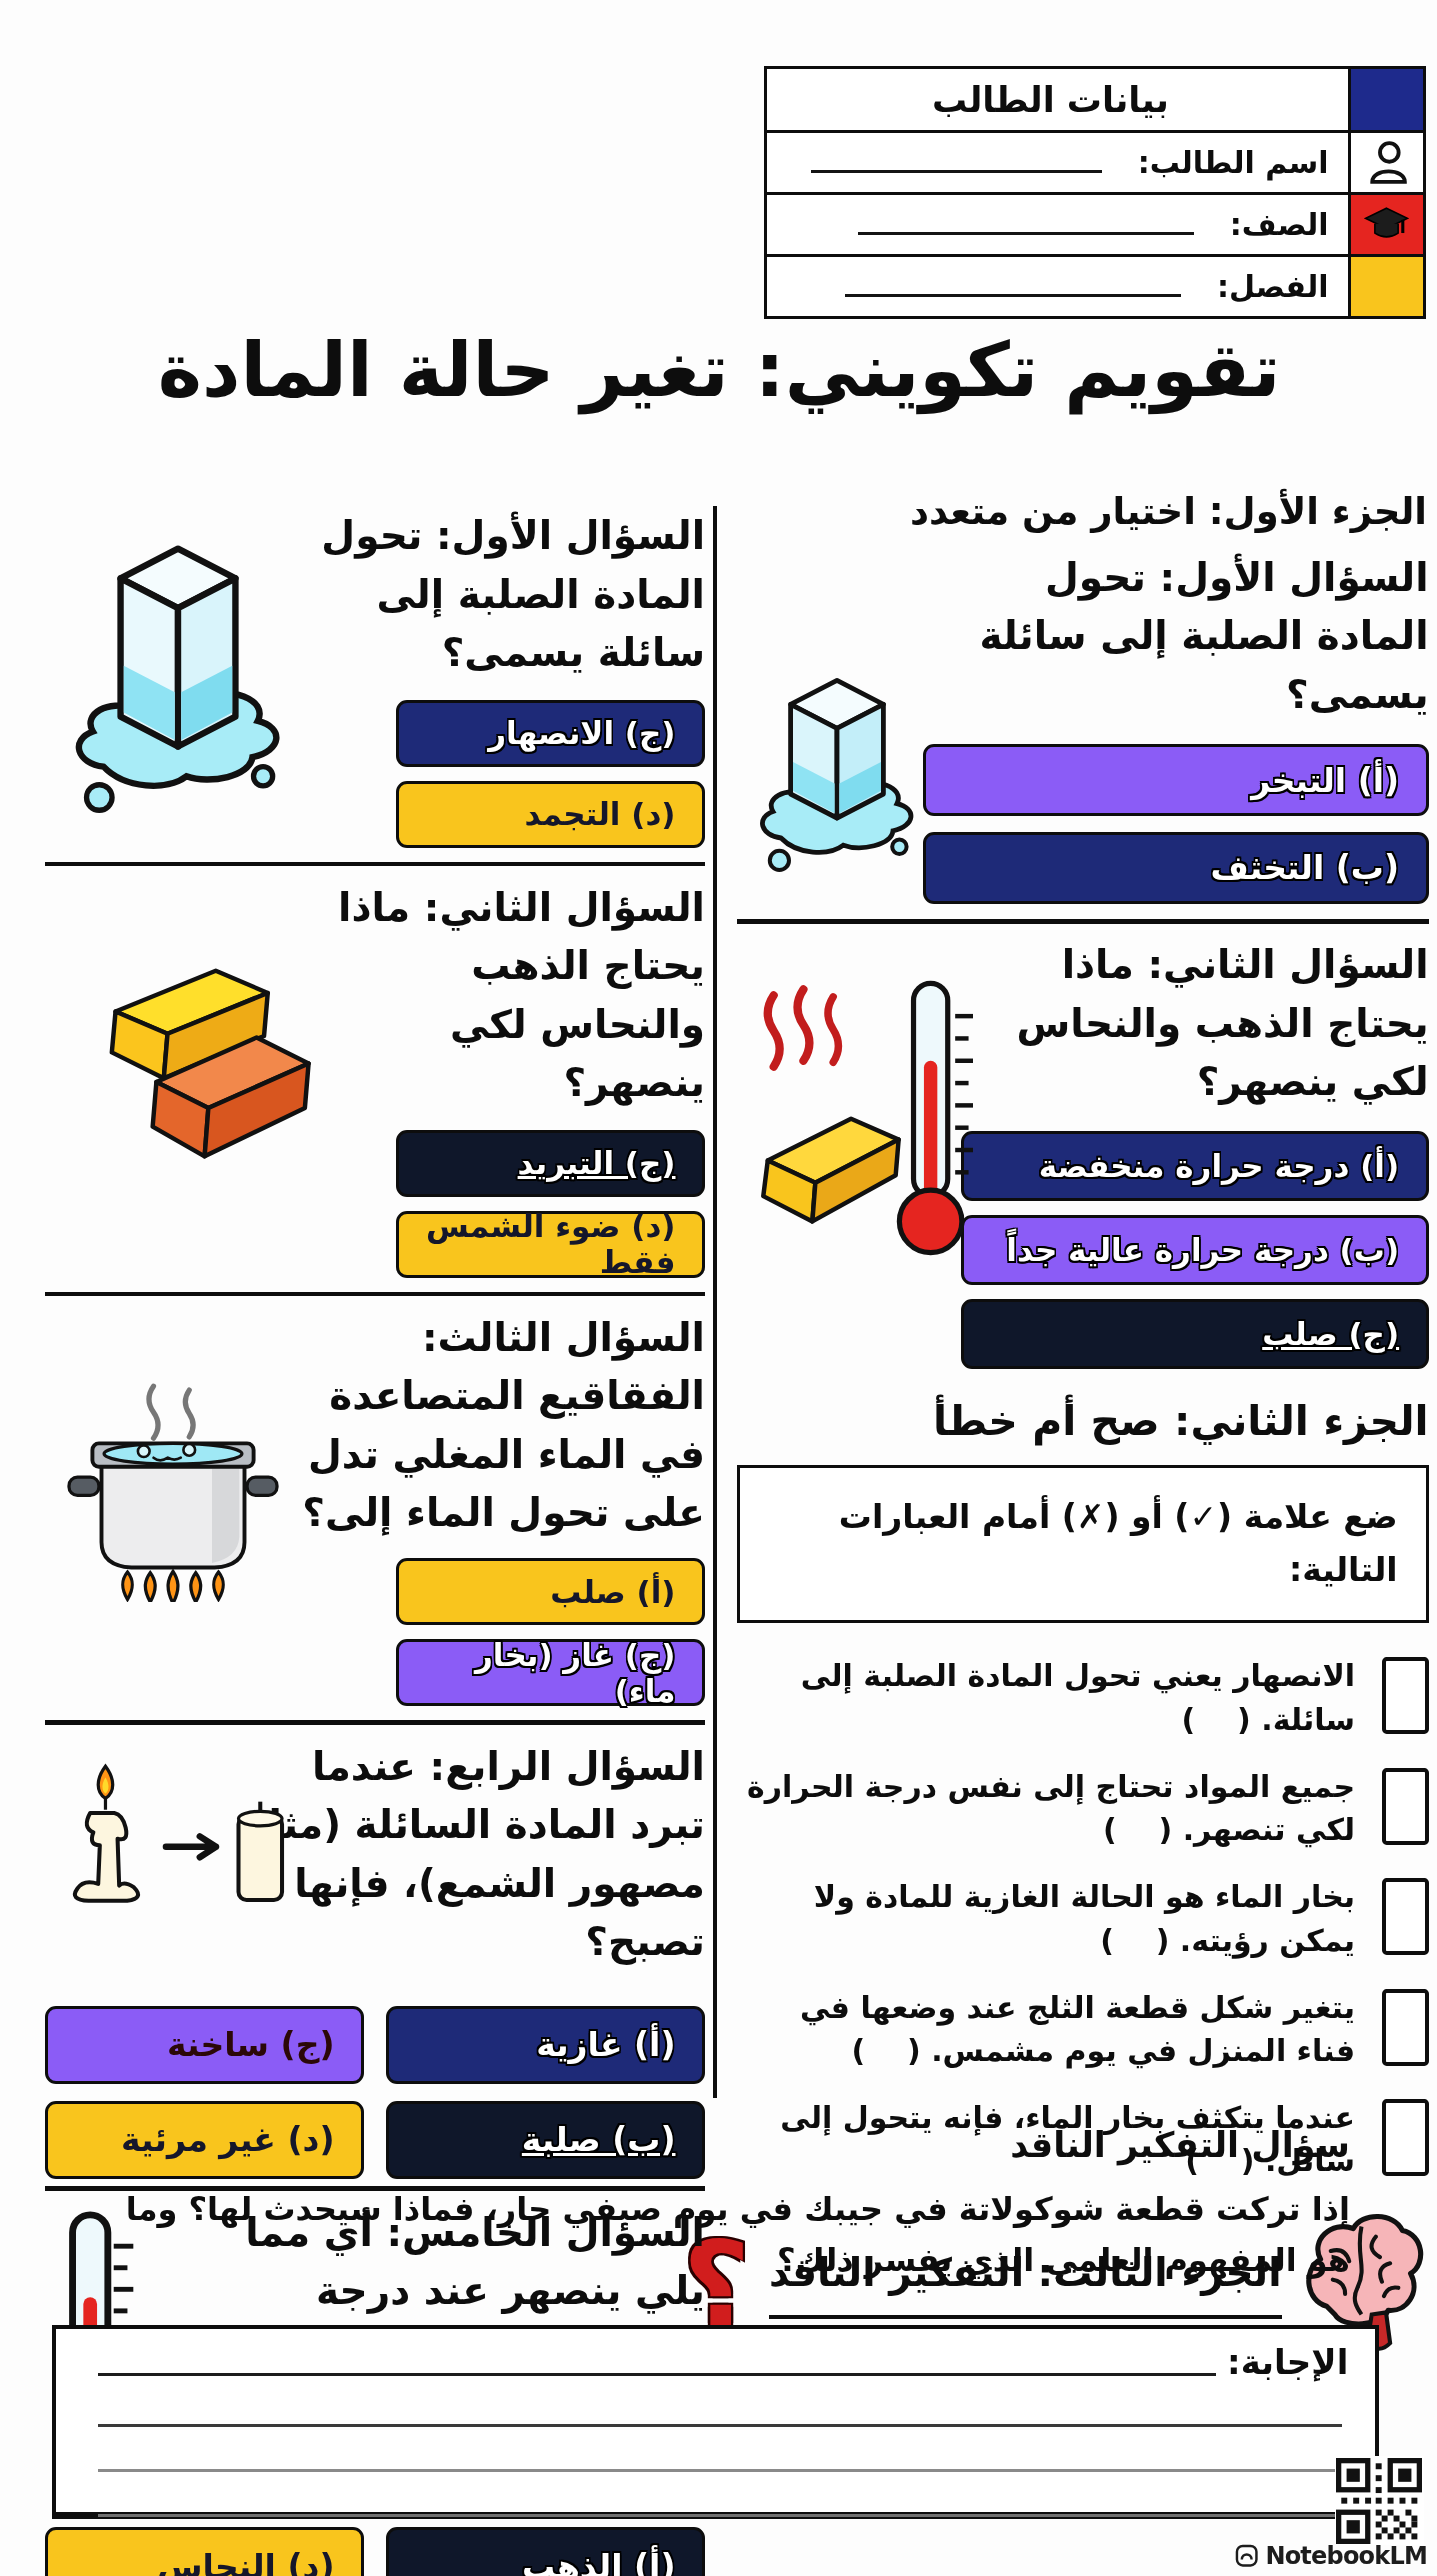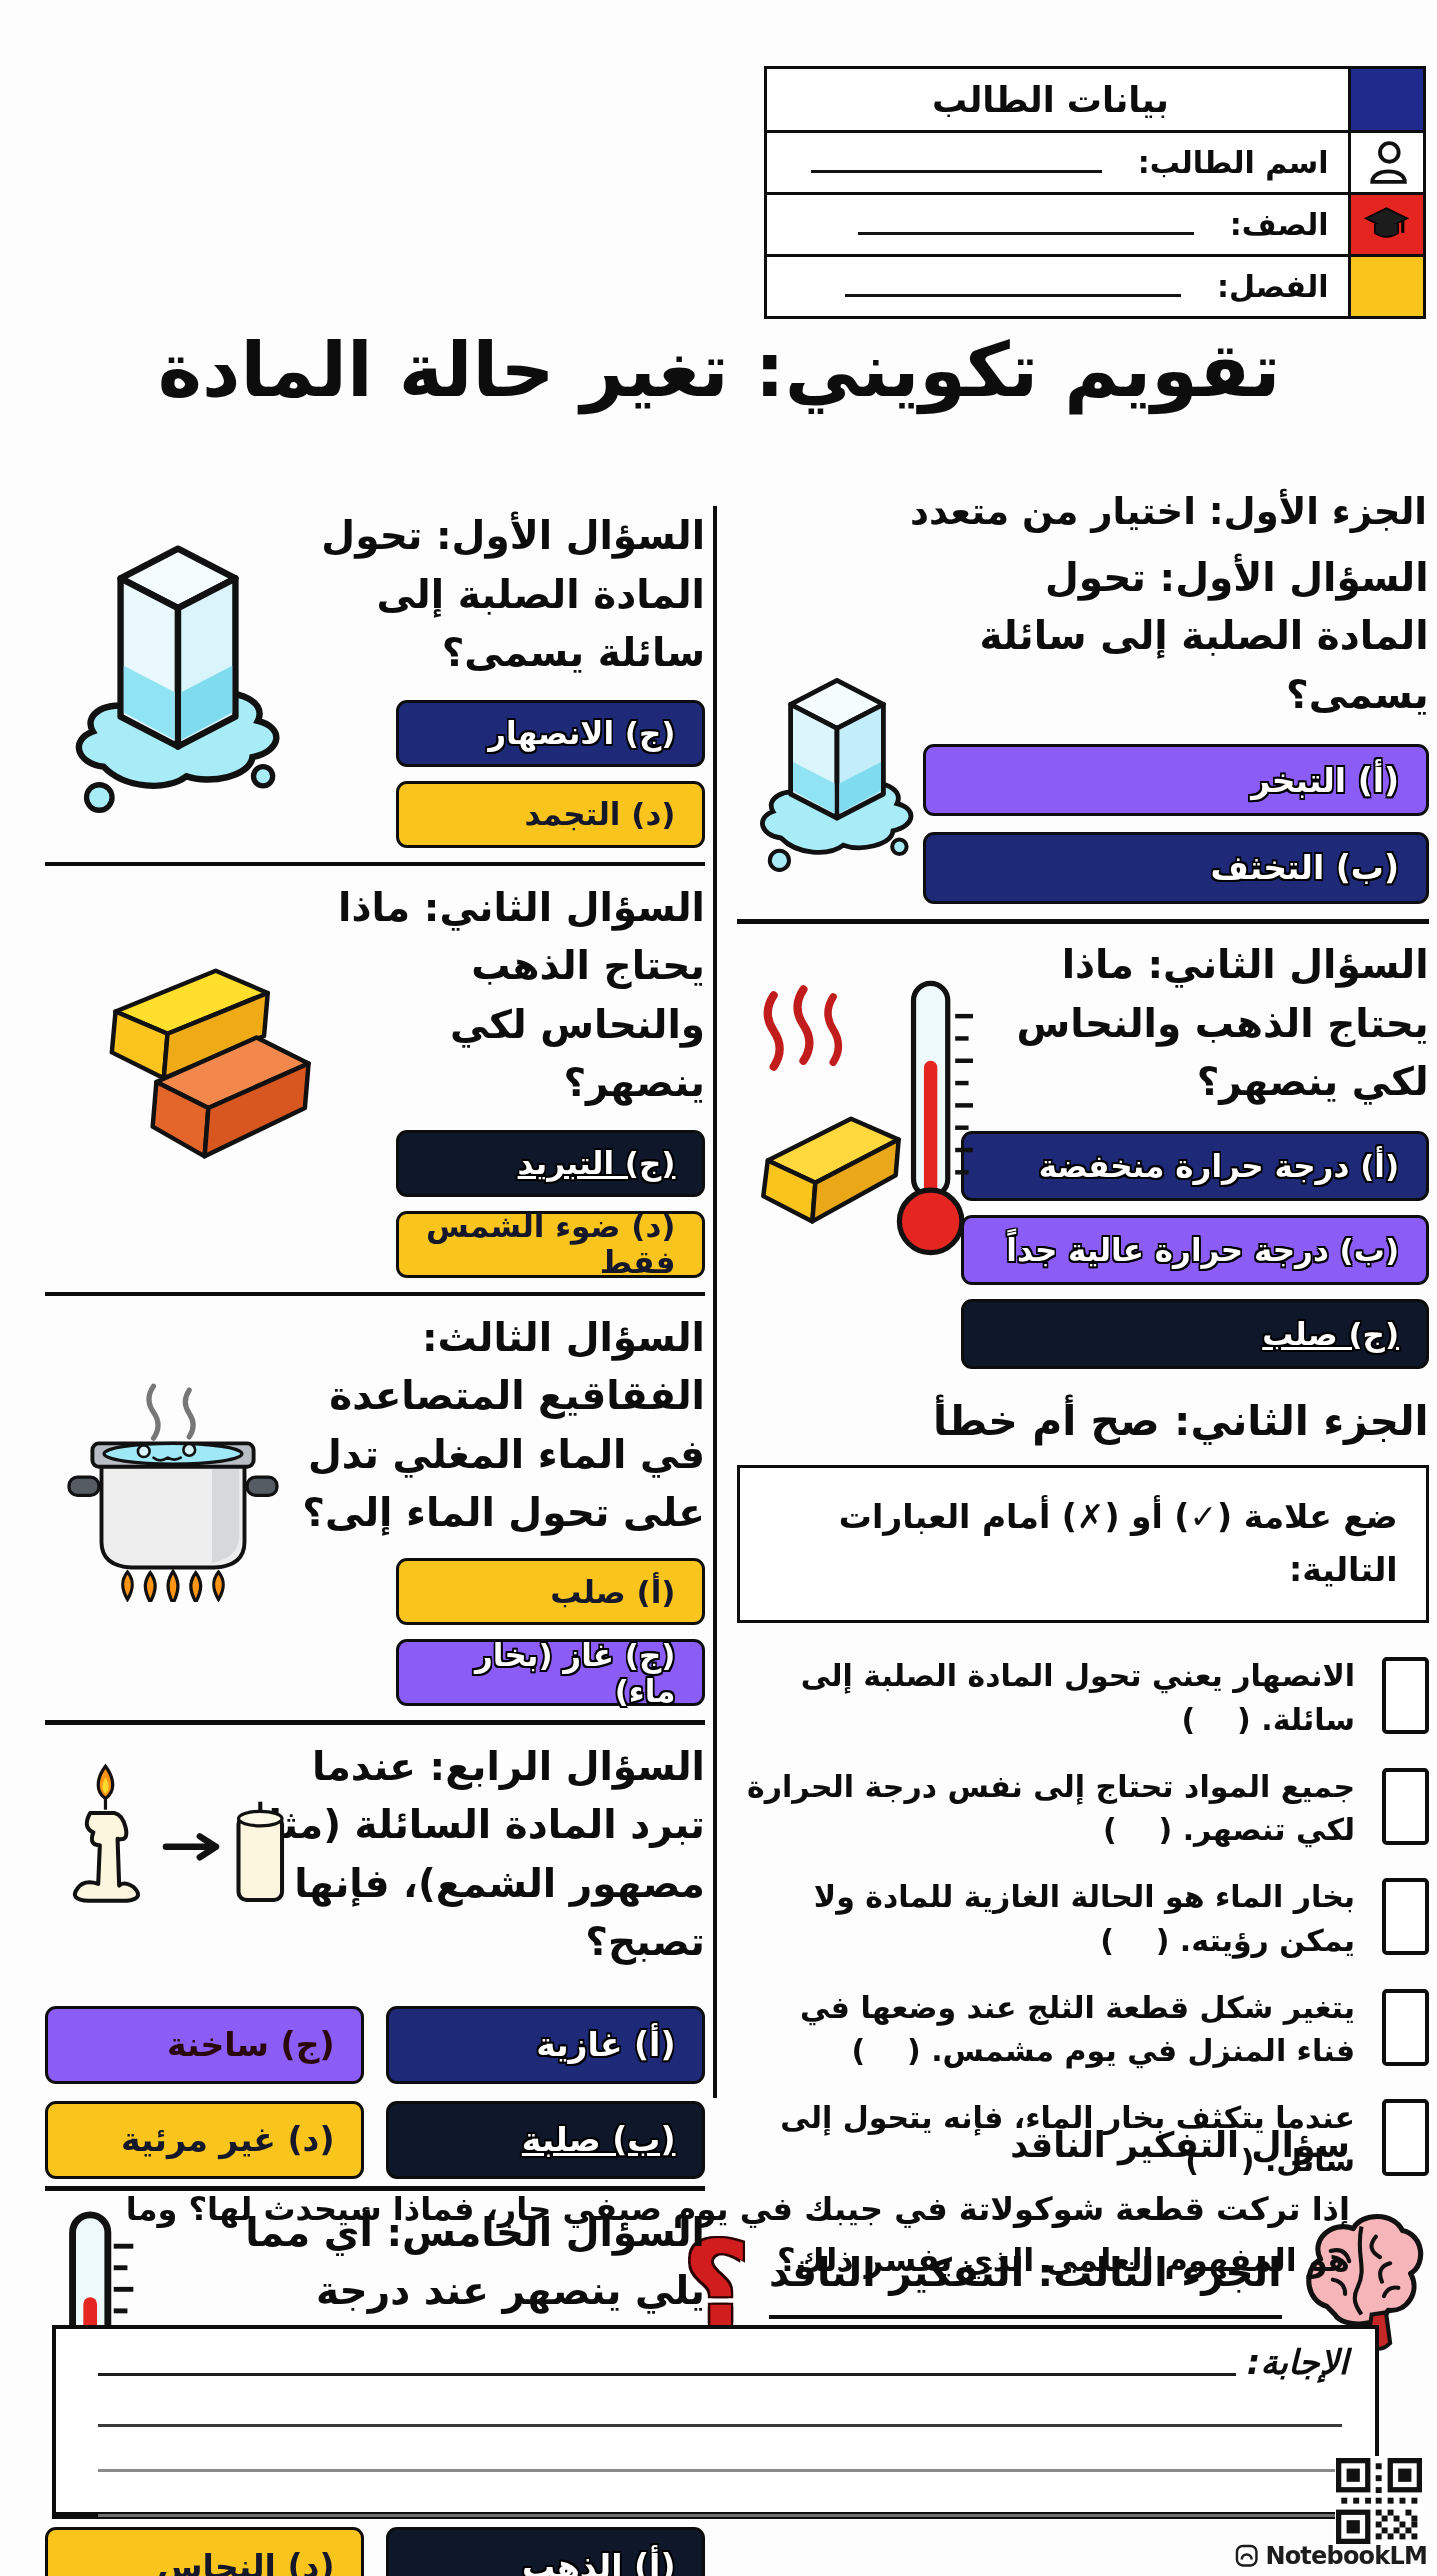--- a/index.html
+++ b/index.html
@@ -94,21 +94,21 @@
   .q5-items{width:515px;height:123px;margin-top:6.2px;}
   .lq5 .optgrid{margin-top:19px;}
 
   
   .critical{position:absolute;top:2125px;right:47px;left:47px;}
   .ct-title{font-size:35px;font-weight:bold;margin:0 41px 19px 0;}
   .ct-q{font-size:32px;font-weight:bold;line-height:1.6;width:1233px;margin-right:41px;}
   .answer-box{position:absolute;top:2325px;left:52px;width:1327px;height:194px;
               border:4.7px solid #0d0d0d;border-bottom-width:7px;background:#fff;box-sizing:border-box;padding:0 22px;}
   .ans-row1{display:flex;align-items:flex-end;height:53px;}
-  .ans-label{font-size:34px;font-weight:bold;margin-right:4.7px;white-space:nowrap;font-style:italic;}
+  .ans-label{font-size:34px;font-weight:bold;margin-right:4.7px;white-space:nowrap;}
   .ans-line1{flex:1;border-bottom:3.9px solid #1d1d1d;margin:0 11px 6.2px 20px;}
   .ans-line{border-bottom:3.9px solid #3a3a3a;height:42px;margin:0 11px 0 20px;}
   .ans-line.l3{border-color:#8a8a8a;border-width:3.1px;}
   .ans-line.l4{border-color:#6f6f6f;border-width:3.1px;}
 
   .qr{position:absolute;right:14px;top:2456px;width:86px;height:86px;background:#fff;padding:1.6px;}
   .watermark{position:absolute;right:11px;top:2542px;display:flex;align-items:center;gap:7px;
              direction:ltr;font-size:24px;color:#1d1d1d;font-weight:bold;letter-spacing:-0.8px;}
 </style>
 </head>

